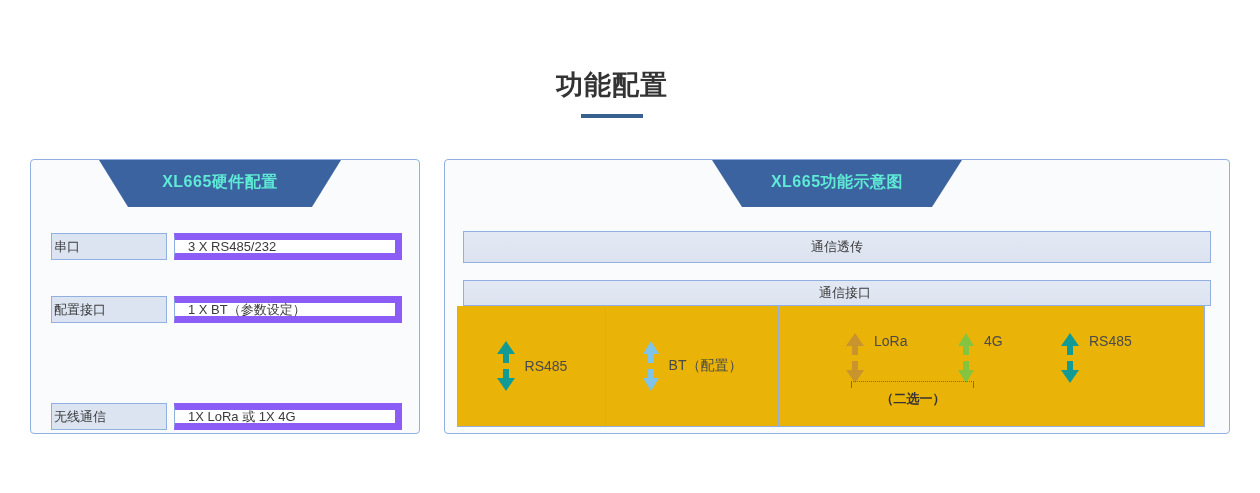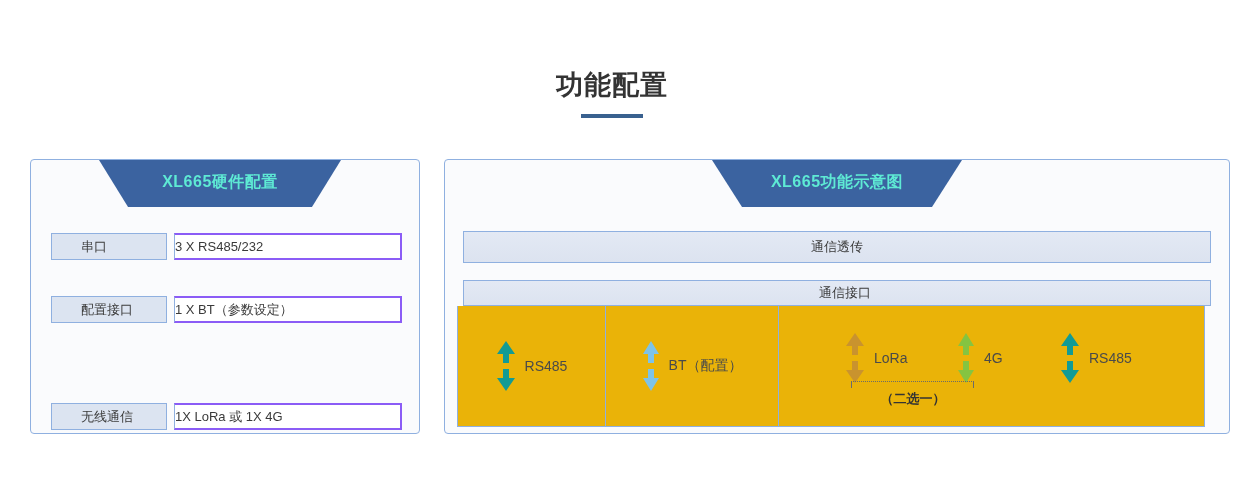--- a/index.html
+++ b/index.html
@@ -93,34 +93,35 @@
   }
   .spec-label {
     width: 116px;
     box-sizing: border-box;
     background: #DCE4F1;
     border: 1px solid #8FB0E0;
     font-size: 13px;
     color: #3a3a3a;
     display: flex;
     align-items: center;
-    padding-left: 29px;
+    padding-left: 2px;
   }
   .spec-value {
     width: 228px;
     box-sizing: border-box;
     background: #ffffff;
-    border: 2px solid #8b5cf6;
+    border: 7px solid #8b5cf6;
     border-left: none;
     margin-left: 7px;
     border-left: 1px solid #8FB0E0;
     font-size: 13px;
     color: #3a3a3a;
     display: flex;
     align-items: center;
+    padding-left: 13px;
   }
   #spec-row-0 { top: 73px; }
   #spec-row-1 { top: 136px; }
   #spec-row-2 { top: 199px; margin-top: 44px; }
 
   
   .info-bar {
     position: absolute;
     left: 18px;
     width: 748px;
@@ -184,21 +185,20 @@
   
   #iface-col-2 .col2-inner {
     position: relative;
     width: 100%;
     height: 100%;
   }
   .port-abs {
     position: absolute;
     top: 27px;
     display: flex;
-    align-items: center;
     gap: 9px;
   }
   #port-lora { left: 66px; }
   #port-4g   { left: 178px; }
   #port-rs485-2 { left: 281px; }
 
   
   #choose-bracket {
     position: absolute;
     left: 72px;

